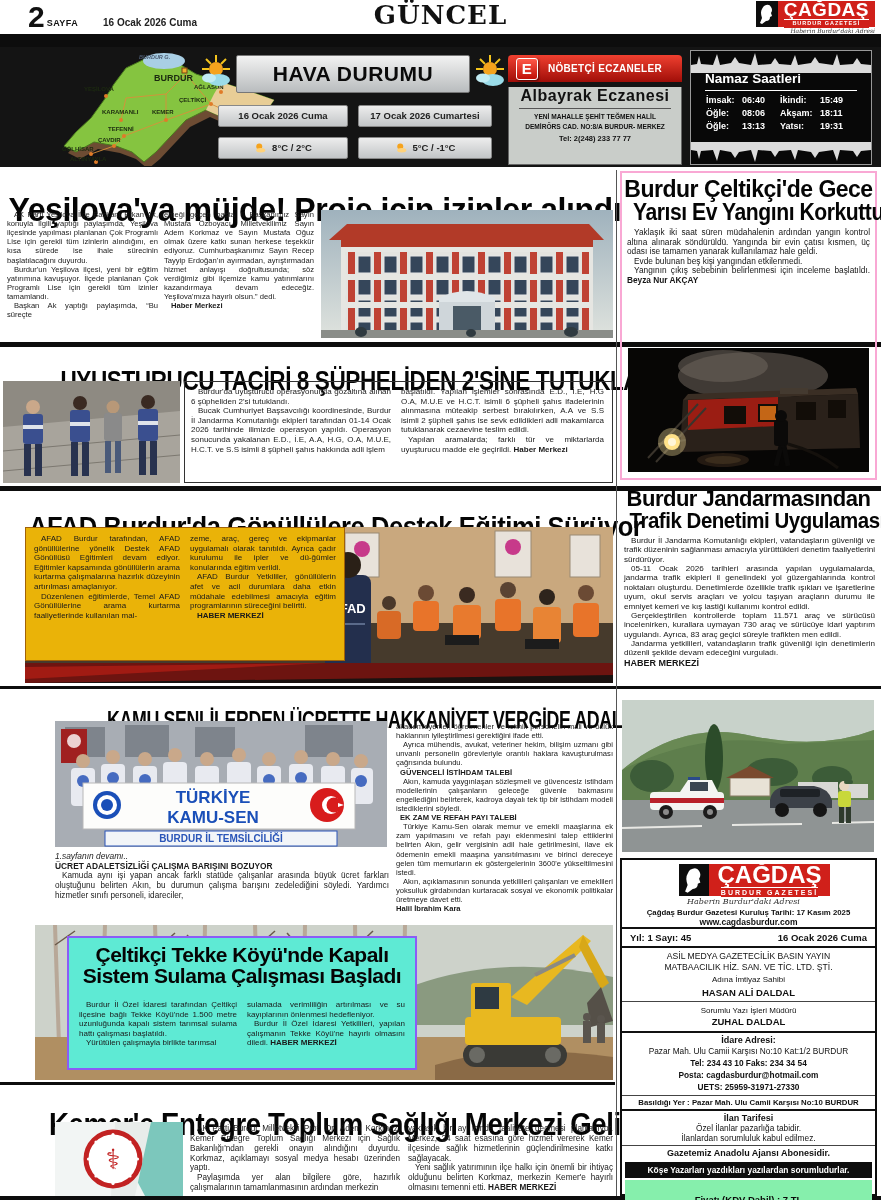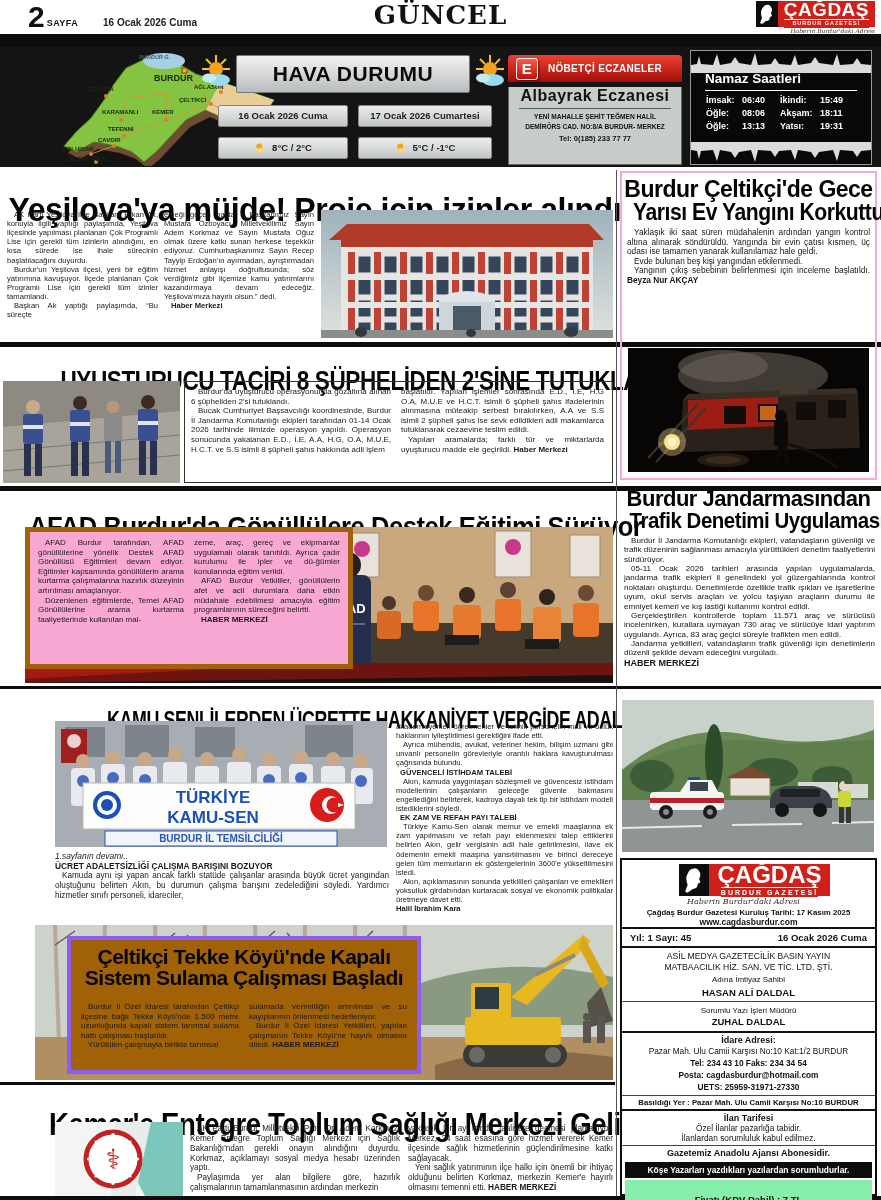--- a/index.html
+++ b/index.html
@@ -219,21 +219,21 @@
   <div class="pharm">
     <div class="pharm-banner">
       <span class="e-logo">E</span>
       <span>NÖBETÇİ ECZANELER</span>
     </div>
     <div class="pharm-body">
       <div class="pharm-name">Albayrak Eczanesi</div>
       <div class="pharm-rule"></div>
       <div class="pharm-addr">YENİ MAHALLE ŞEHİT TEĞMEN HALİL</div>
       <div class="pharm-addr">DEMİRÖRS CAD. NO:8/A BURDUR- MERKEZ</div>
-      <div class="pharm-tel">Tel: 0(185) 233 77 77</div>
+      <div class="pharm-tel">Tel: 2(248) 233 77 77</div>
     </div>
   </div>
 
   <div class="prayer">
     <svg class="skyline" style="top:0;" viewBox="0 0 180 22" preserveAspectRatio="none">
       <path d="M0,22 L0,14 6,13 8,5 10,13 22,14 26,3 29,14 40,12 44,6 48,12 60,14 64,2 67,14 80,13 84,7 88,13 100,14 104,4 107,14 120,12 124,6 128,12 142,14 146,3 149,14 162,13 166,7 170,13 180,14 180,22 Z" fill="#ffffff" opacity=".9"></path>
     </svg>
     <div style="height:20px;"></div>
     <div class="prayer-title">Namaz Saatleri</div>
     <div class="prayer-grid">
@@ -379,21 +379,21 @@
       <g>
         <rect x="300" y="48" width="46" height="96" rx="8" fill="#232f4d"></rect>
         <circle cx="323" cy="38" r="13" fill="#2a2017"></circle>
         <text x="323" y="86" text-anchor="middle" font-family="Liberation Sans,sans-serif" font-weight="bold" font-size="13" fill="#fff">AFAD</text>
         <rect x="306" y="96" width="34" height="2" fill="#5a6a8a"></rect>
       </g>
       <rect y="136" width="588" height="20" fill="#1a1210"></rect>
       <path d="M0 136 L588 136 588 148 0 156 Z" fill="#8a1510" opacity=".75"></path>
       <path d="M0 140 L300 136 0 152 Z" fill="#c42015" opacity=".6"></path>
     </svg>
-    <div class="abs" style="left:0;top:0;width:318px;height:132px;background:#f9a8d4;border:5px solid #a16207;">
+    <div class="abs" style="left:0;top:0;width:318px;height:132px;background:#eab308;border:1px solid #a16207;">
       <div class="col" style="left:8px;top:6px;width:146px;">
         <p class="bp ind" style="font-size:8px;">AFAD Burdur tarafından, AFAD gönüllülerine yönelik Destek AFAD Gönüllüsü Eğitimleri devam ediyor. Eğitimler kapsamında gönüllülerin arama kurtarma çalışmalarına hazırlık düzeyinin artırılması amaçlanıyor.</p>
         <p class="bp ind" style="font-size:8px;">Düzenlenen eğitimlerde, Temel AFAD Gönüllülerine arama kurtarma faaliyetlerinde kullanılan mal-</p>
       </div>
       <div class="col" style="left:164px;top:6px;width:146px;">
         <p class="bp" style="font-size:8px;">zeme, araç, gereç ve ekipmanlar uygulamalı olarak tanıtıldı. Ayrıca çadır kurulumu ile ipler ve dü-ğümler konularında eğitim verildi.</p>
         <p class="bp ind" style="font-size:8px;">AFAD Burdur Yetkililer, gönüllülerin afet ve acil durumlara daha etkin müdahale edebilmesi amacıyla eğitim programlarının süreceğini belirtti.</p>
         <p class="bp byline ind" style="font-size:8px;">HABER MERKEZİ</p>
       </div>
     </div>
@@ -471,21 +471,21 @@
     <p class="bp sub-head" style="text-indent:4px;">GÜVENCELİ İSTİHDAM TALEBİ</p>
     <p class="bp ind">Akın, kamuda yaygınlaşan sözleşmeli ve güvencesiz istihdam modellerinin çalışanların geleceğe güvenle bakmasını engellediğini belirterek, kadroya dayalı tek tip bir istihdam modeli istediklerini söyledi.</p>
     <p class="bp sub-head" style="text-indent:4px;">EK ZAM VE REFAH PAYI TALEBİ</p>
     <p class="bp ind">Türkiye Kamu-Sen olarak memur ve emekli maaşlarına ek zam yapılmasını ve refah payı eklenmesini talep ettiklerini belirten Akın, gelir vergisinin adil hale getirilmesini, ilave ek ödemenin emekli maaşına yansıtılmasını ve birinci dereceye gelen tüm memurların ek göstergelerinin 3600'e yükseltilmesini istedi.</p>
     <p class="bp ind">Akın, açıklamasının sonunda yetkilileri çalışanları ve emeklileri yoksulluk girdabından kurtaracak sosyal ve ekonomik politikalar üretmeye davet etti.</p>
     <p class="bp byline">Halil İbrahim Kara</p>
   </div>
   <div class="col" style="left:55px;top:851px;width:334px;">
     <p class="bp" style="font-style:italic;font-size:8.4px;">1.sayfanın devamı..</p>
     <p class="bp sub-head" style="font-size:8.4px;">ÜCRET ADALETSİZLİĞİ ÇALIŞMA BARIŞINI BOZUYOR</p>
-    <p class="bp ind" style="font-size:8.2px;">Kamuda aynı işi yapan ancak farklı statüde çalışanlar arasında büyük ücret yangından oluştuğunu belirten Akın, bu durumun çalışma barışını zedelediğini söyledi. Yardımcı hizmetler sınıfı personeli, idareciler,</p>
+    <p class="bp ind" style="font-size:8.2px;">Kamuda aynı işi yapan ancak farklı statüde çalışanlar arasında büyük ücret farkları oluştuğunu belirten Akın, bu durumun çalışma barışını zedelediğini söyledi. Yardımcı hizmetler sınıfı personeli, idareciler,</p>
   </div>
 </article>
 
 <article class="abs" style="left:35px;top:925px;width:578px;height:155px;">
   <svg width="578" height="155" viewBox="0 0 578 155" style="position:absolute;left:0;top:0;">
     <rect width="578" height="155" fill="#cdd2ca"></rect>
     <path d="M380 60 Q470 28 578 52 L578 100 380 100 Z" fill="#8a9a80"></path>
     <g stroke="#b8a898" stroke-width="4">
         <line x1="20" y1="0" x2="24" y2="120"></line>
         <line x1="70" y1="0" x2="66" y2="118"></line>
@@ -519,21 +519,21 @@
       <polygon points="566,62 578,96 556,102 552,78" fill="#555048"></polygon>
       <line x1="500" y1="50" x2="540" y2="30" stroke="#8a8a84" stroke-width="4"></line>
     </g>
     <g fill="#5a554e">
         <rect x="548" y="96" width="8" height="22"></rect>
         <circle cx="552" cy="92" r="4"></circle>
         <rect x="562" y="98" width="8" height="20"></rect>
         <circle cx="566" cy="94" r="4"></circle>
       </g>
   </svg>
-  <div class="abs" style="left:32px;top:11px;width:346px;height:130px;background:#a16207;border:4px solid #8b5cf6;">
+  <div class="abs" style="left:32px;top:11px;width:346px;height:130px;background:#5eead4;border:2px solid #8b5cf6;">
     <div class="rcol-title" style="font-size:21px;margin-top:6px;">
       <span class="fit">Çeltikçi Tekke Köyü'nde Kapalı</span><br>
       <span class="fit">Sistem Sulama Çalışması Başladı</span>
     </div>
     <div class="col" style="left:10px;top:62px;width:158px;">
       <p class="bp ind" style="font-size:8px;">Burdur İl Özel İdaresi tarafından Çeltikçi ilçesine bağlı Tekke Köyü'nde 1.500 metre uzunluğunda kapalı sistem tarımsal sulama hattı çalışması başlatıldı.</p>
       <p class="bp ind" style="font-size:8px;">Yürütülen çalışmayla birlikte tarımsal</p>
     </div>
     <div class="col" style="left:178px;top:62px;width:158px;">
       <p class="bp" style="font-size:8px;">sulamada verimliliğin artırılması ve su kayıplarının önlenmesi hedefleniyor.</p>

